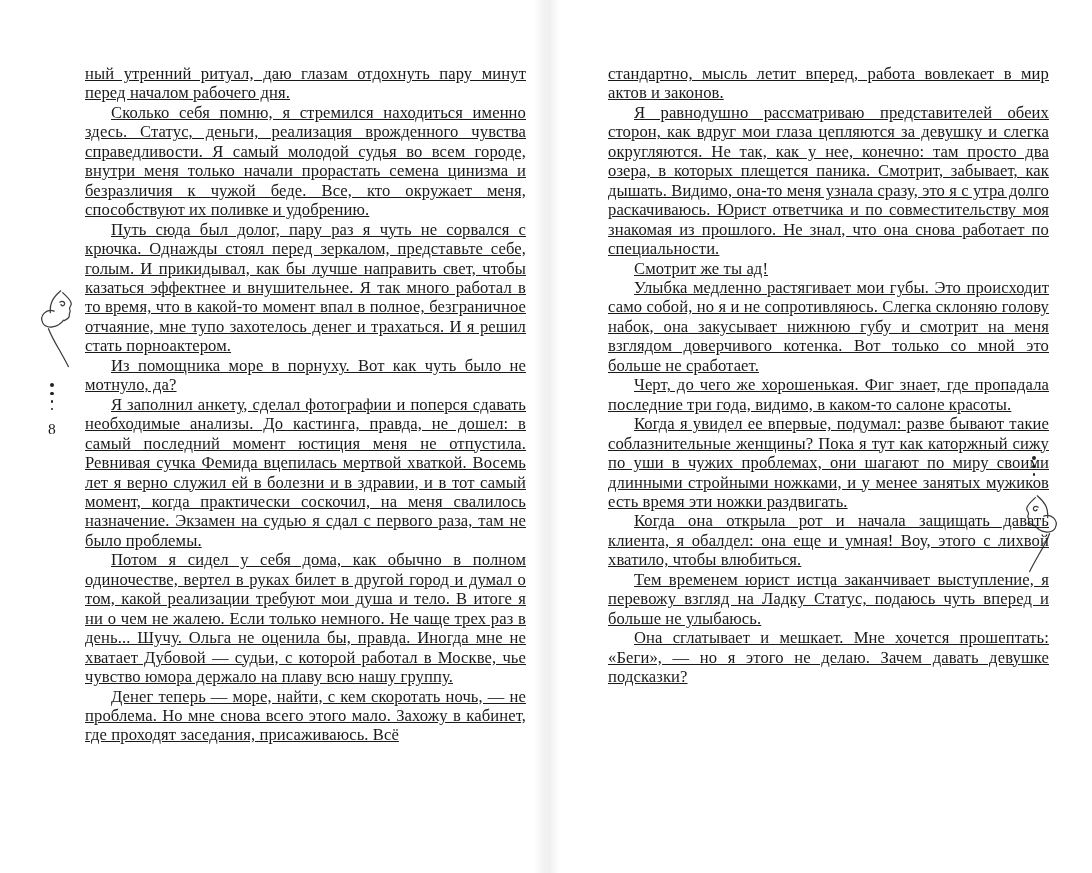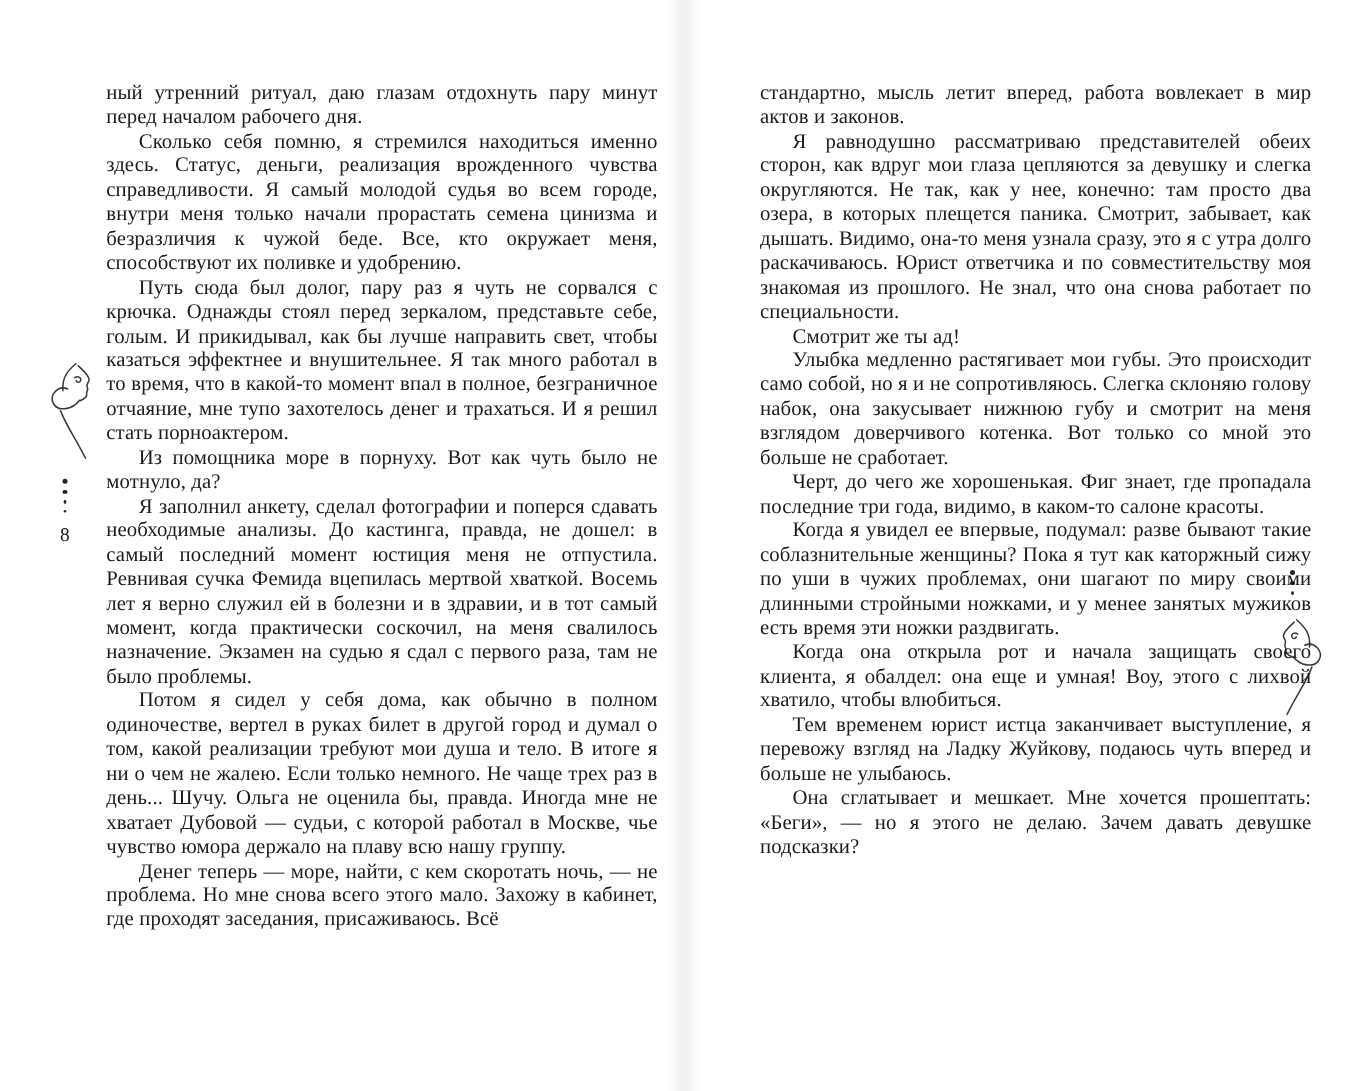--- a/index.html
+++ b/index.html
@@ -25,21 +25,21 @@
   .col {
     position: absolute;
     top: 64px;
     width: 441px;
     text-align: justify;
     font-size: 16.6px;
     line-height: 19.45px;
     color: #1a1a1a;
     letter-spacing: 0.1px;
   }
-  .col p { margin: 0; text-indent: 26px; }
+  .col p { margin: 0; text-indent: 26px; text-decoration: underline; }
   .col p.noindent { text-indent: 0; }
   .col-left  { left: 85px; }
   .col-right { left: 608px; }
 
   .pagenum {
     position: absolute;
     left: 48px; top: 420px;
     font-size: 15.5px;
     color: #1a1a1a;
   }
@@ -111,18 +111,18 @@
       <p>Потом я сидел у себя дома, как обычно в полном одиночестве, вертел в руках билет в другой город и думал о том, какой реализации требуют мои душа и тело. В итоге я ни о чем не жалею. Если только немного. Не чаще трех раз в день... Шучу. Ольга не оценила бы, правда. Иногда мне не хватает Дубовой — судьи, с которой работал в Москве, чье чувство юмора держало на плаву всю нашу группу.</p>
       <p>Денег теперь — море, найти, с кем скоротать ночь, — не проблема. Но мне снова всего этого мало. Захожу в кабинет, где проходят заседания, присаживаюсь. Всё</p>
     </div>
   <div class="col col-right">
       <p class="noindent">стандартно, мысль летит вперед, работа вовлекает в мир актов и законов.</p>
       <p>Я равнодушно рассматриваю представителей обеих сторон, как вдруг мои глаза цепляются за девушку и слегка округляются. Не так, как у нее, конечно: там просто два озера, в которых плещется паника. Смотрит, забывает, как дышать. Видимо, она-то меня узнала сразу, это я с утра долго раскачиваюсь. Юрист ответчика и по совместительству моя знакомая из прошлого. Не знал, что она снова работает по специальности.</p>
       <p>Смотрит же ты ад!</p>
       <p>Улыбка медленно растягивает мои губы. Это происходит само собой, но я и не сопротивляюсь. Слегка склоняю голову набок, она закусывает нижнюю губу и смотрит на меня взглядом доверчивого котенка. Вот только со мной это больше не сработает.</p>
       <p>Черт, до чего же хорошенькая. Фиг знает, где пропадала последние три года, видимо, в каком-то салоне красоты.</p>
       <p>Когда я увидел ее впервые, подумал: разве бывают такие соблазнительные женщины? Пока я тут как каторжный сижу по уши в чужих проблемах, они шагают по миру своими длинными стройными ножками, и у менее занятых мужиков есть время эти ножки раздвигать.</p>
-      <p>Когда она открыла рот и начала защищать своего клиента, я обалдел: она еще и умная! Воу, этого с лихвой хватило, чтобы влюбиться.</p>
-      <p>Тем временем юрист истца заканчивает выступление, я перевожу взгляд на Ладку Жуйкову, подаюсь чуть вперед и больше не улыбаюсь.</p>
+      <p>Когда она открыла рот и начала защищать давать клиента, я обалдел: она еще и умная! Воу, этого с лихвой хватило, чтобы влюбиться.</p>
+      <p>Тем временем юрист истца заканчивает выступление, я перевожу взгляд на Ладку Статус, подаюсь чуть вперед и больше не улыбаюсь.</p>
       <p>Она сглатывает и мешкает. Мне хочется прошептать: «Беги», — но я этого не делаю. Зачем давать девушке подсказки?</p>
     </div>
 
 </div>
 
 </body></html>

